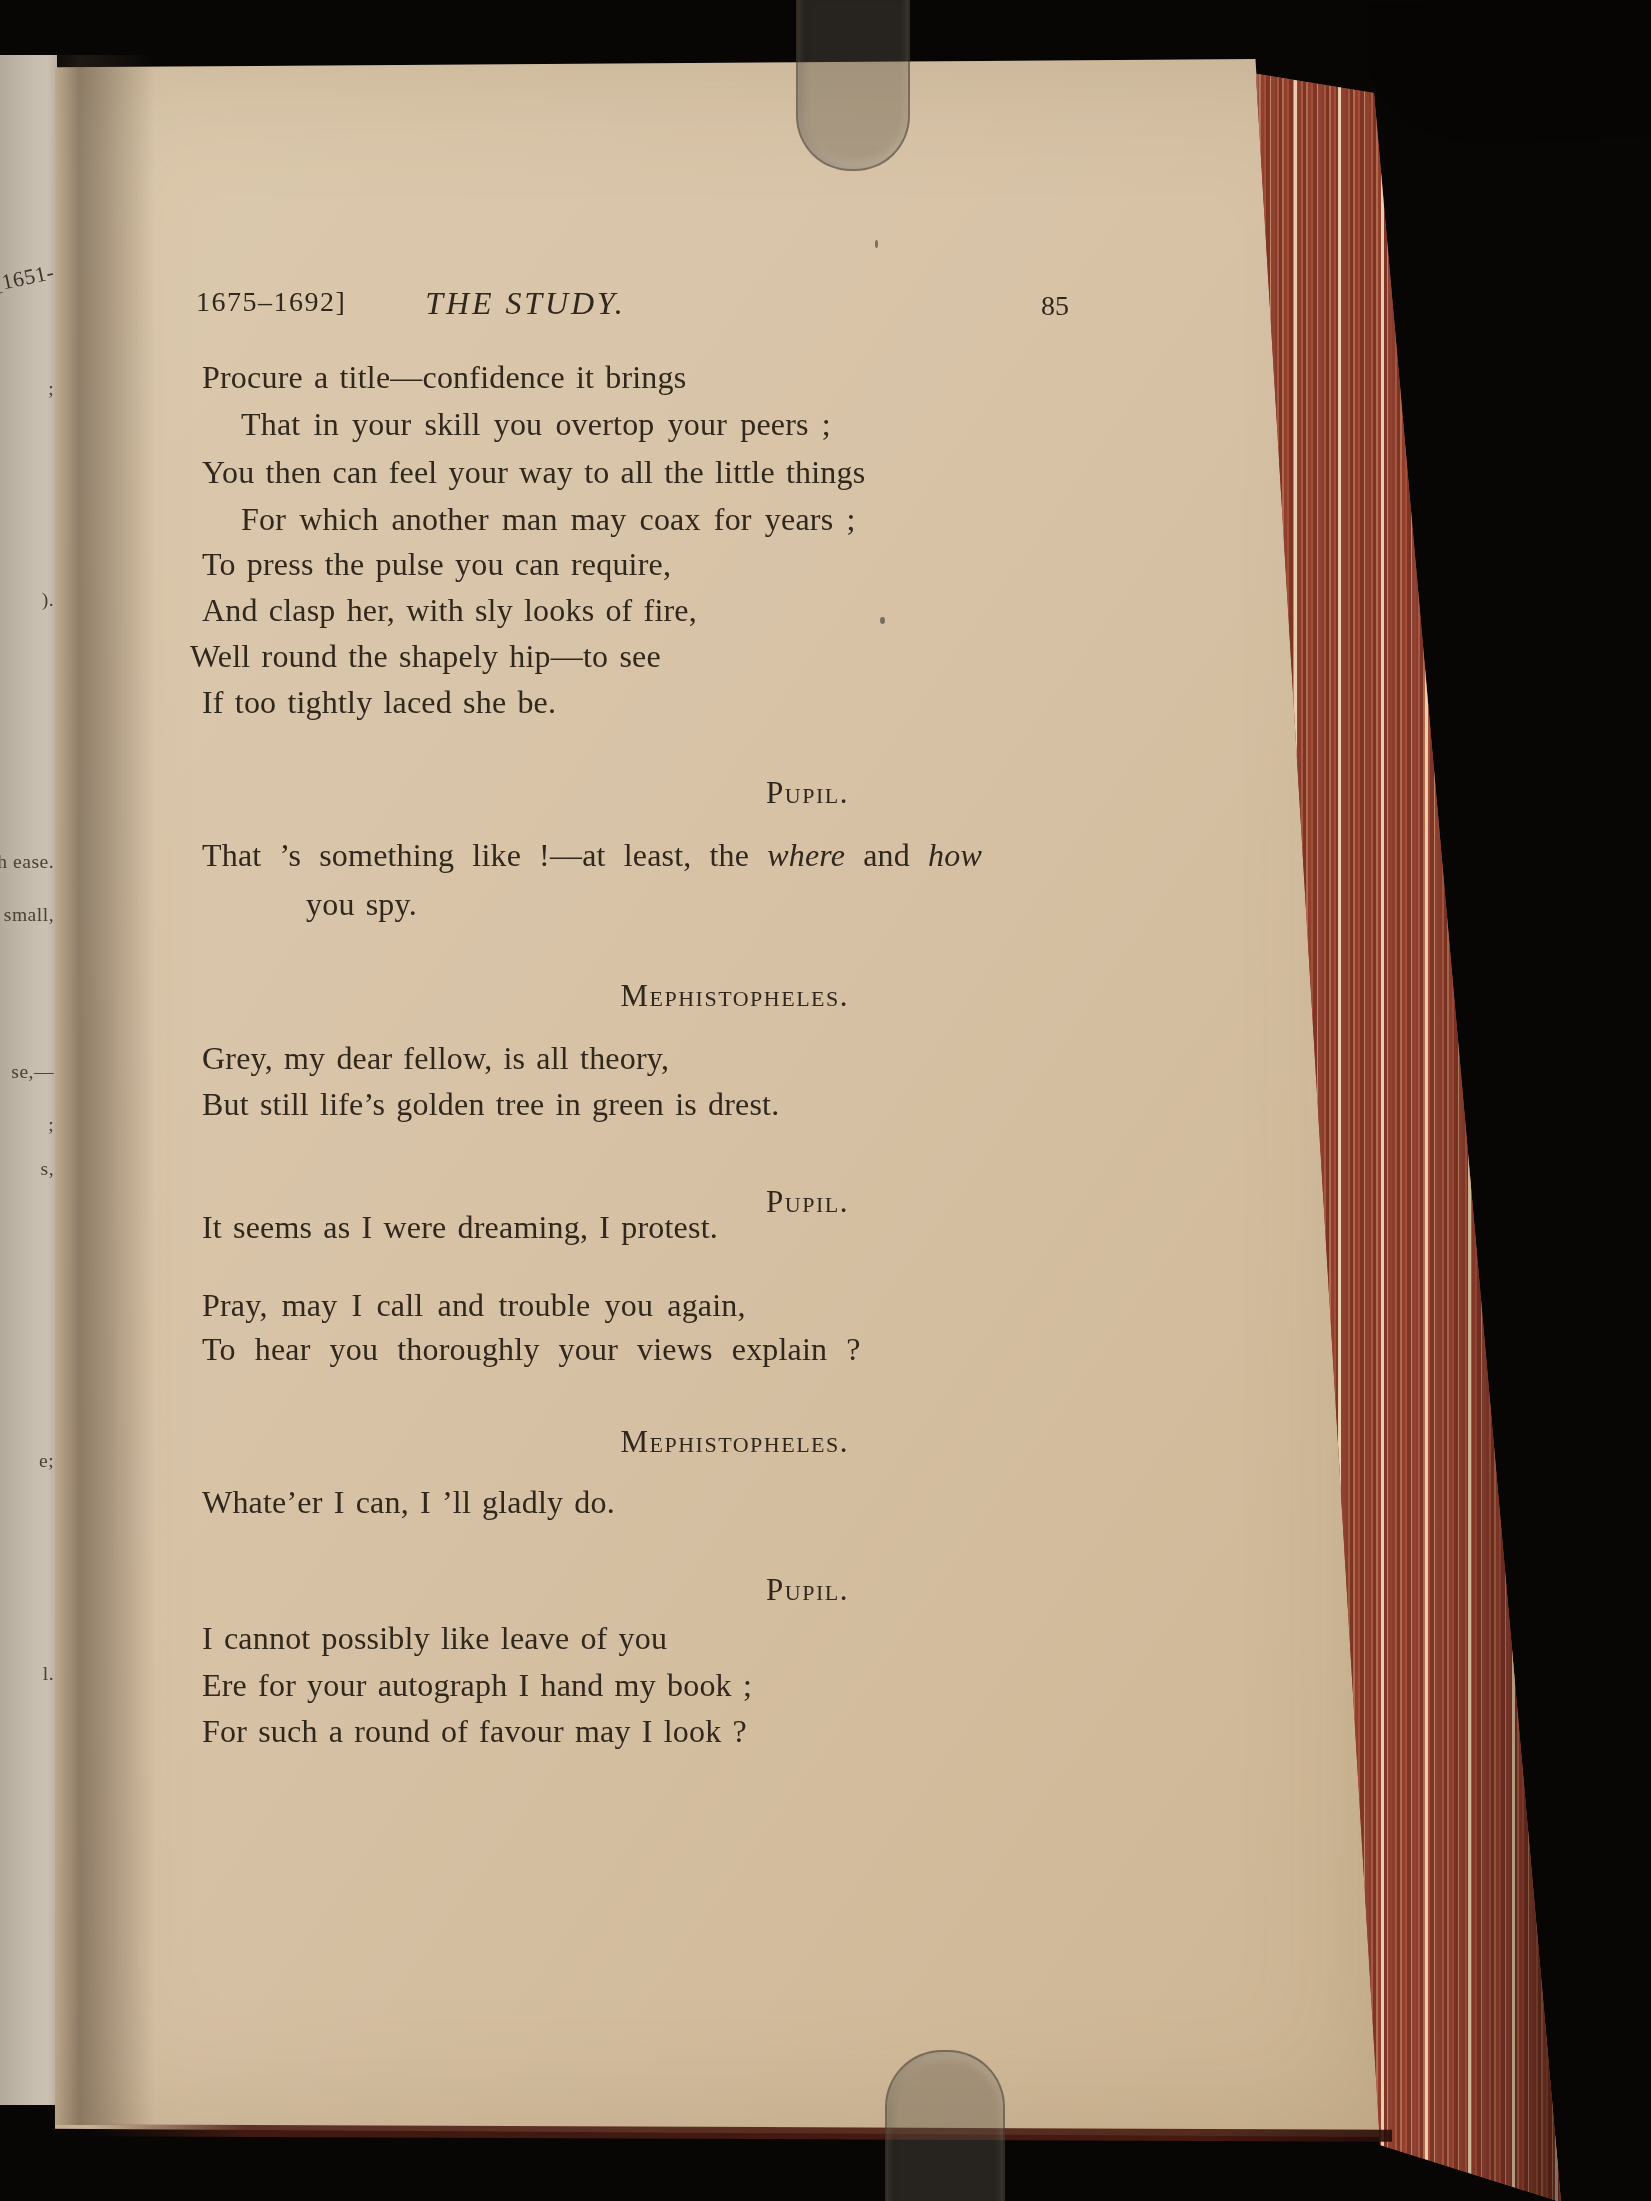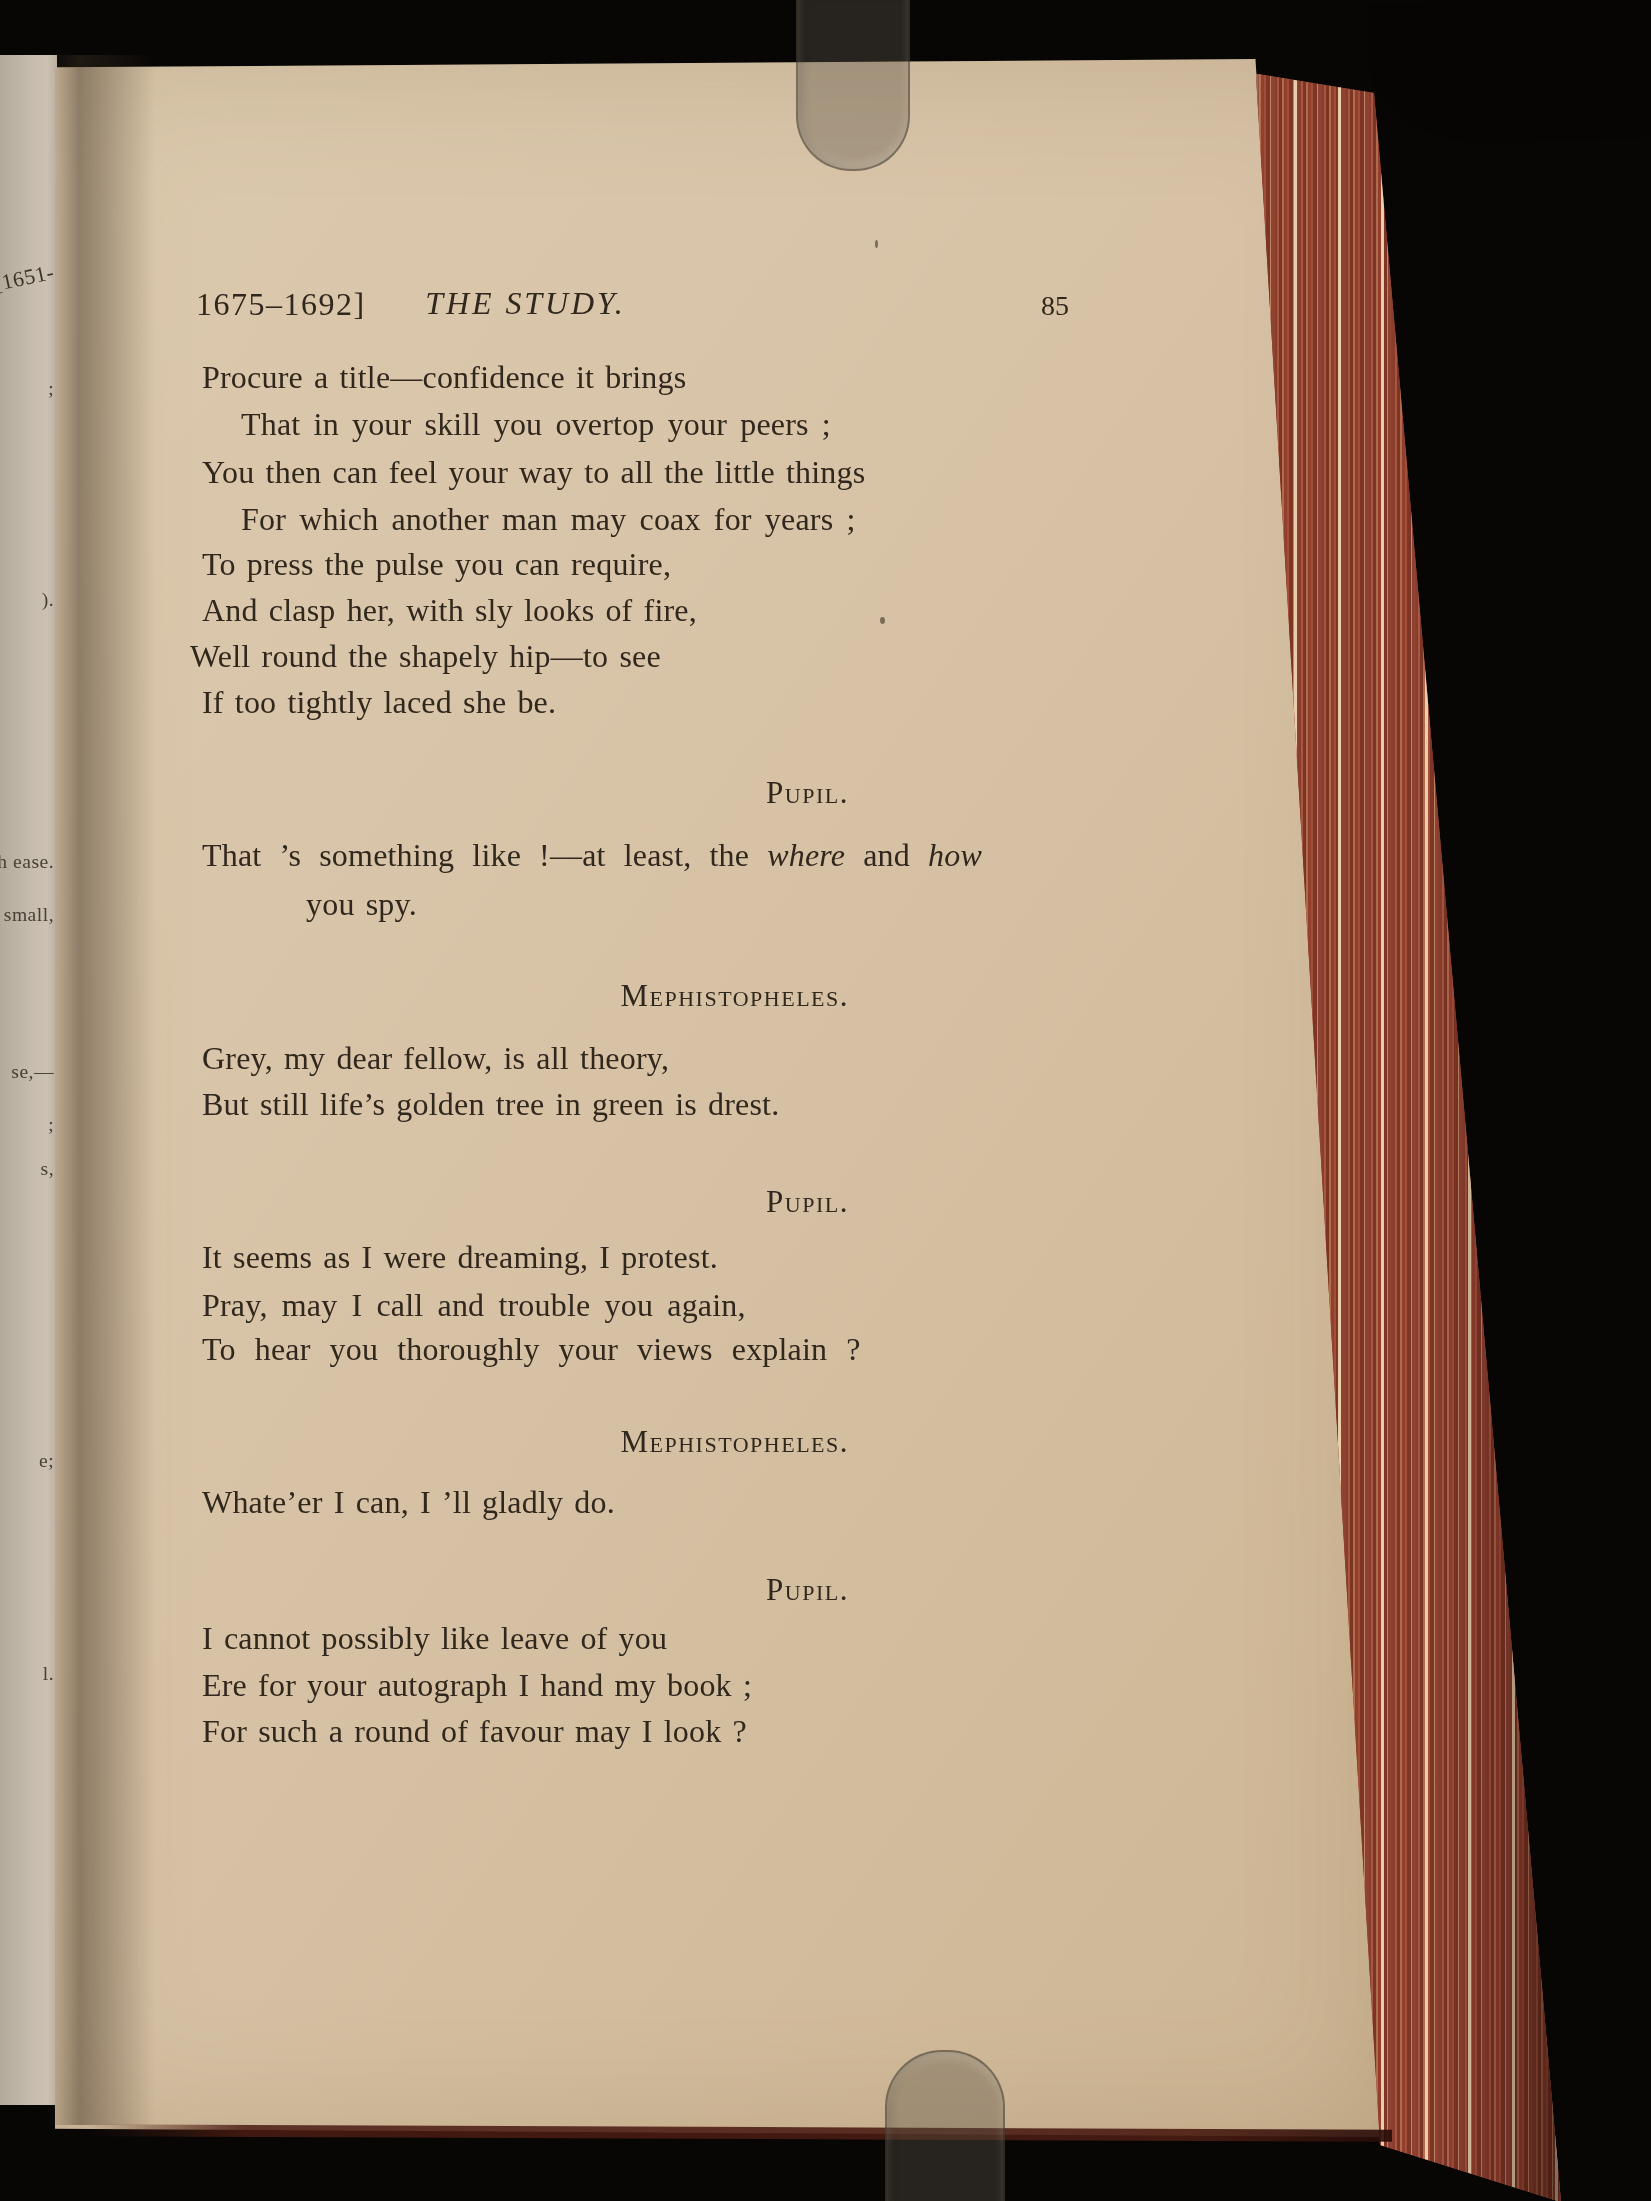--- a/index.html
+++ b/index.html
@@ -73,21 +73,21 @@
     border-radius:57px 57px 0 0;border-bottom:none;
     box-shadow:inset 0 5.9px 9.8px rgba(255,248,236,.18), inset 4.9px 0 7.8px rgba(30,25,20,.18);
   }
   
   .txt{position:absolute;white-space:nowrap;color:#30271d;z-index:4;}
   .line{font-size:32px;word-spacing:2.9px;letter-spacing:0.2px;}
   .heading{
     left:202px;width:647px;text-align:right;
     font-size:31px;font-variant:small-caps;letter-spacing:1.5px;
   }
-  .hdr-range{font-size:32px;letter-spacing:1.5px;}
+  .hdr-range{font-size:28px;letter-spacing:1.5px;}
   .hdr-title{
     left:202px;width:647px;text-align:center;
     font-size:32px;font-style:italic;letter-spacing:2.9px;
   }
   .hdr-num{font-size:28px;}
   .it{font-style:italic;}
   .speck{position:absolute;background:rgba(50,40,30,.55);border-radius:50%;z-index:4;}
 </style>
 </head>
 <body>
@@ -130,21 +130,21 @@
 
   <div class="txt heading" style="top:775px">Pupil.</div>
   <div class="txt line" style="left:202px;top:837px;word-spacing:9.8px"><span>That ’s something like !—at least, the </span><span class="it">where</span><span> and </span><span class="it">how</span></div>
   <div class="txt line" style="left:306px;top:886px">you spy.</div>
 
   <div class="txt heading" style="top:978px">Mephistopheles.</div>
   <div class="txt line" style="left:202px;top:1040px">Grey, my dear fellow, is all theory,</div>
   <div class="txt line" style="left:202px;top:1086px">But still life’s golden tree in green is drest.</div>
 
   <div class="txt heading" style="top:1184px">Pupil.</div>
-  <div class="txt line" style="left:202px;top:1239px">It seems as I were dreaming, I protest.</div>
+  <div class="txt line" style="left:202px;top:1209px">It seems as I were dreaming, I protest.</div>
   <div class="txt line" style="left:202px;top:1287px;word-spacing:5.9px">Pray, may I call and trouble you again,</div>
   <div class="txt line" style="left:202px;top:1331px;word-spacing:10.8px">To hear you thoroughly your views explain ?</div>
 
   <div class="txt heading" style="top:1424px">Mephistopheles.</div>
   <div class="txt line" style="left:202px;top:1484px">Whate’er I can, I ’ll gladly do.</div>
 
   <div class="txt heading" style="top:1572px">Pupil.</div>
   <div class="txt line" style="left:202px;top:1620px">I cannot possibly like leave of you</div>
   <div class="txt line" style="left:202px;top:1667px">Ere for your autograph I hand my book ;</div>
   <div class="txt line" style="left:202px;top:1713px">For such a round of favour may I look ?</div>

